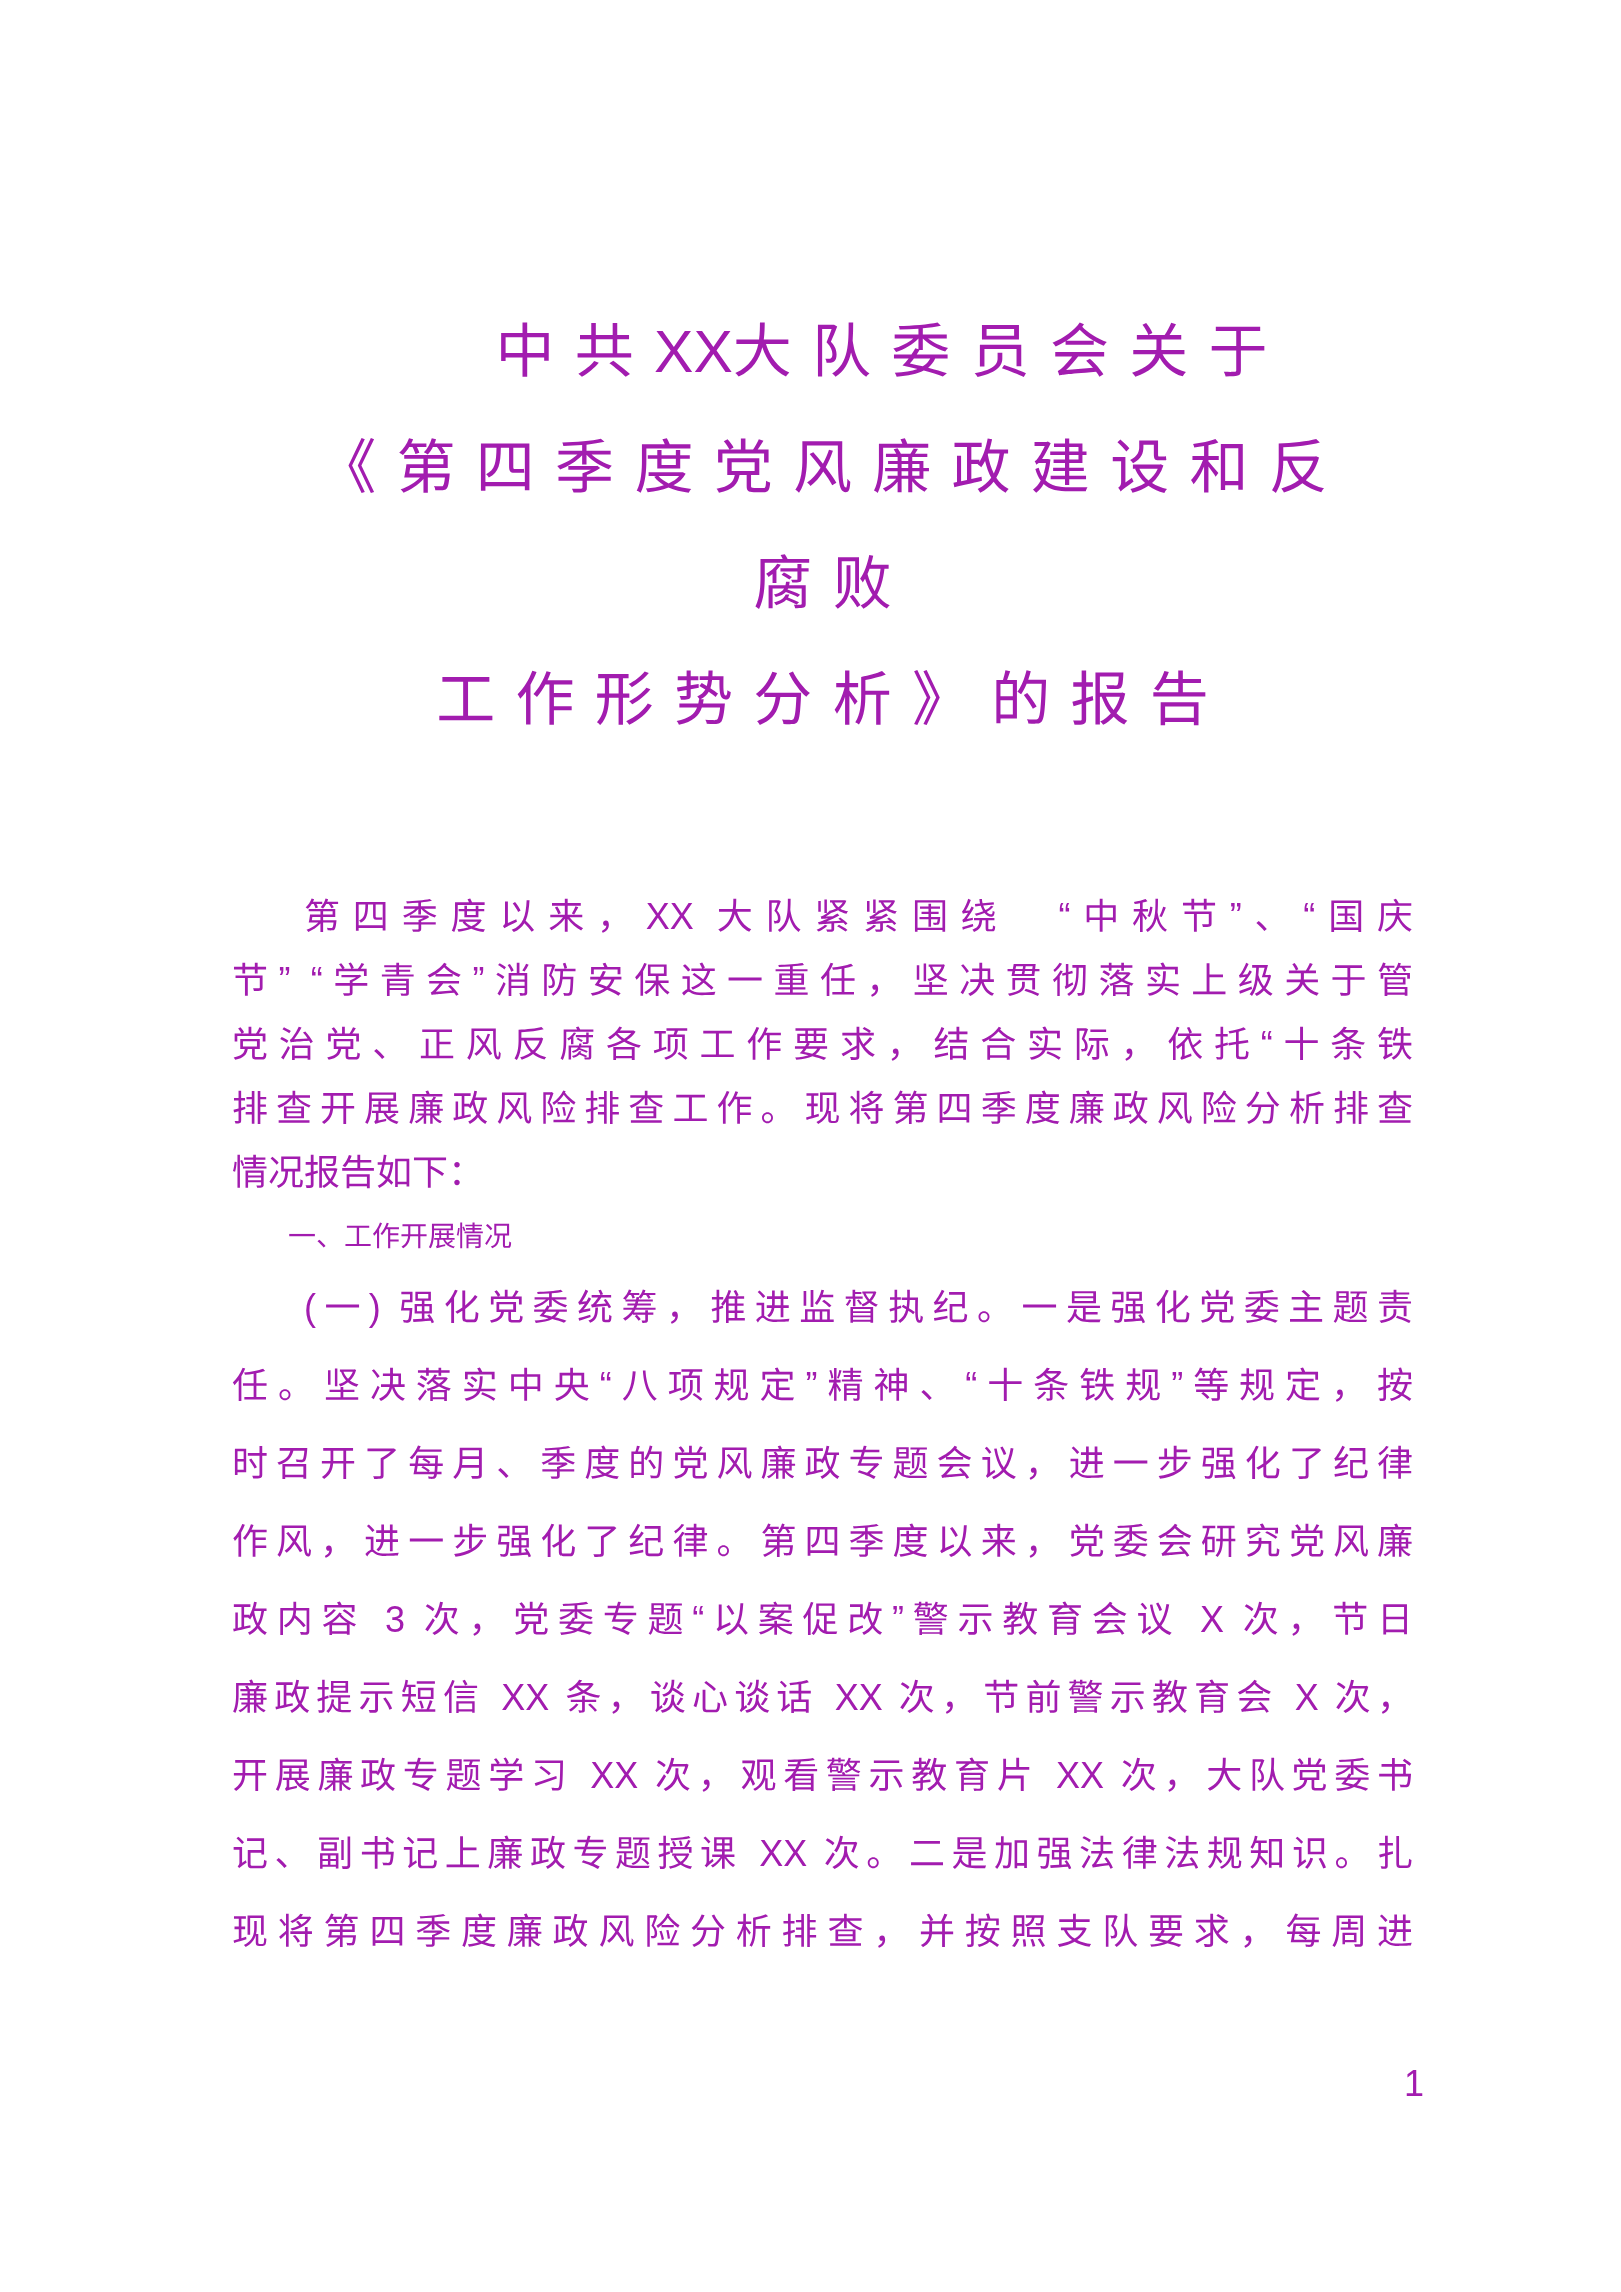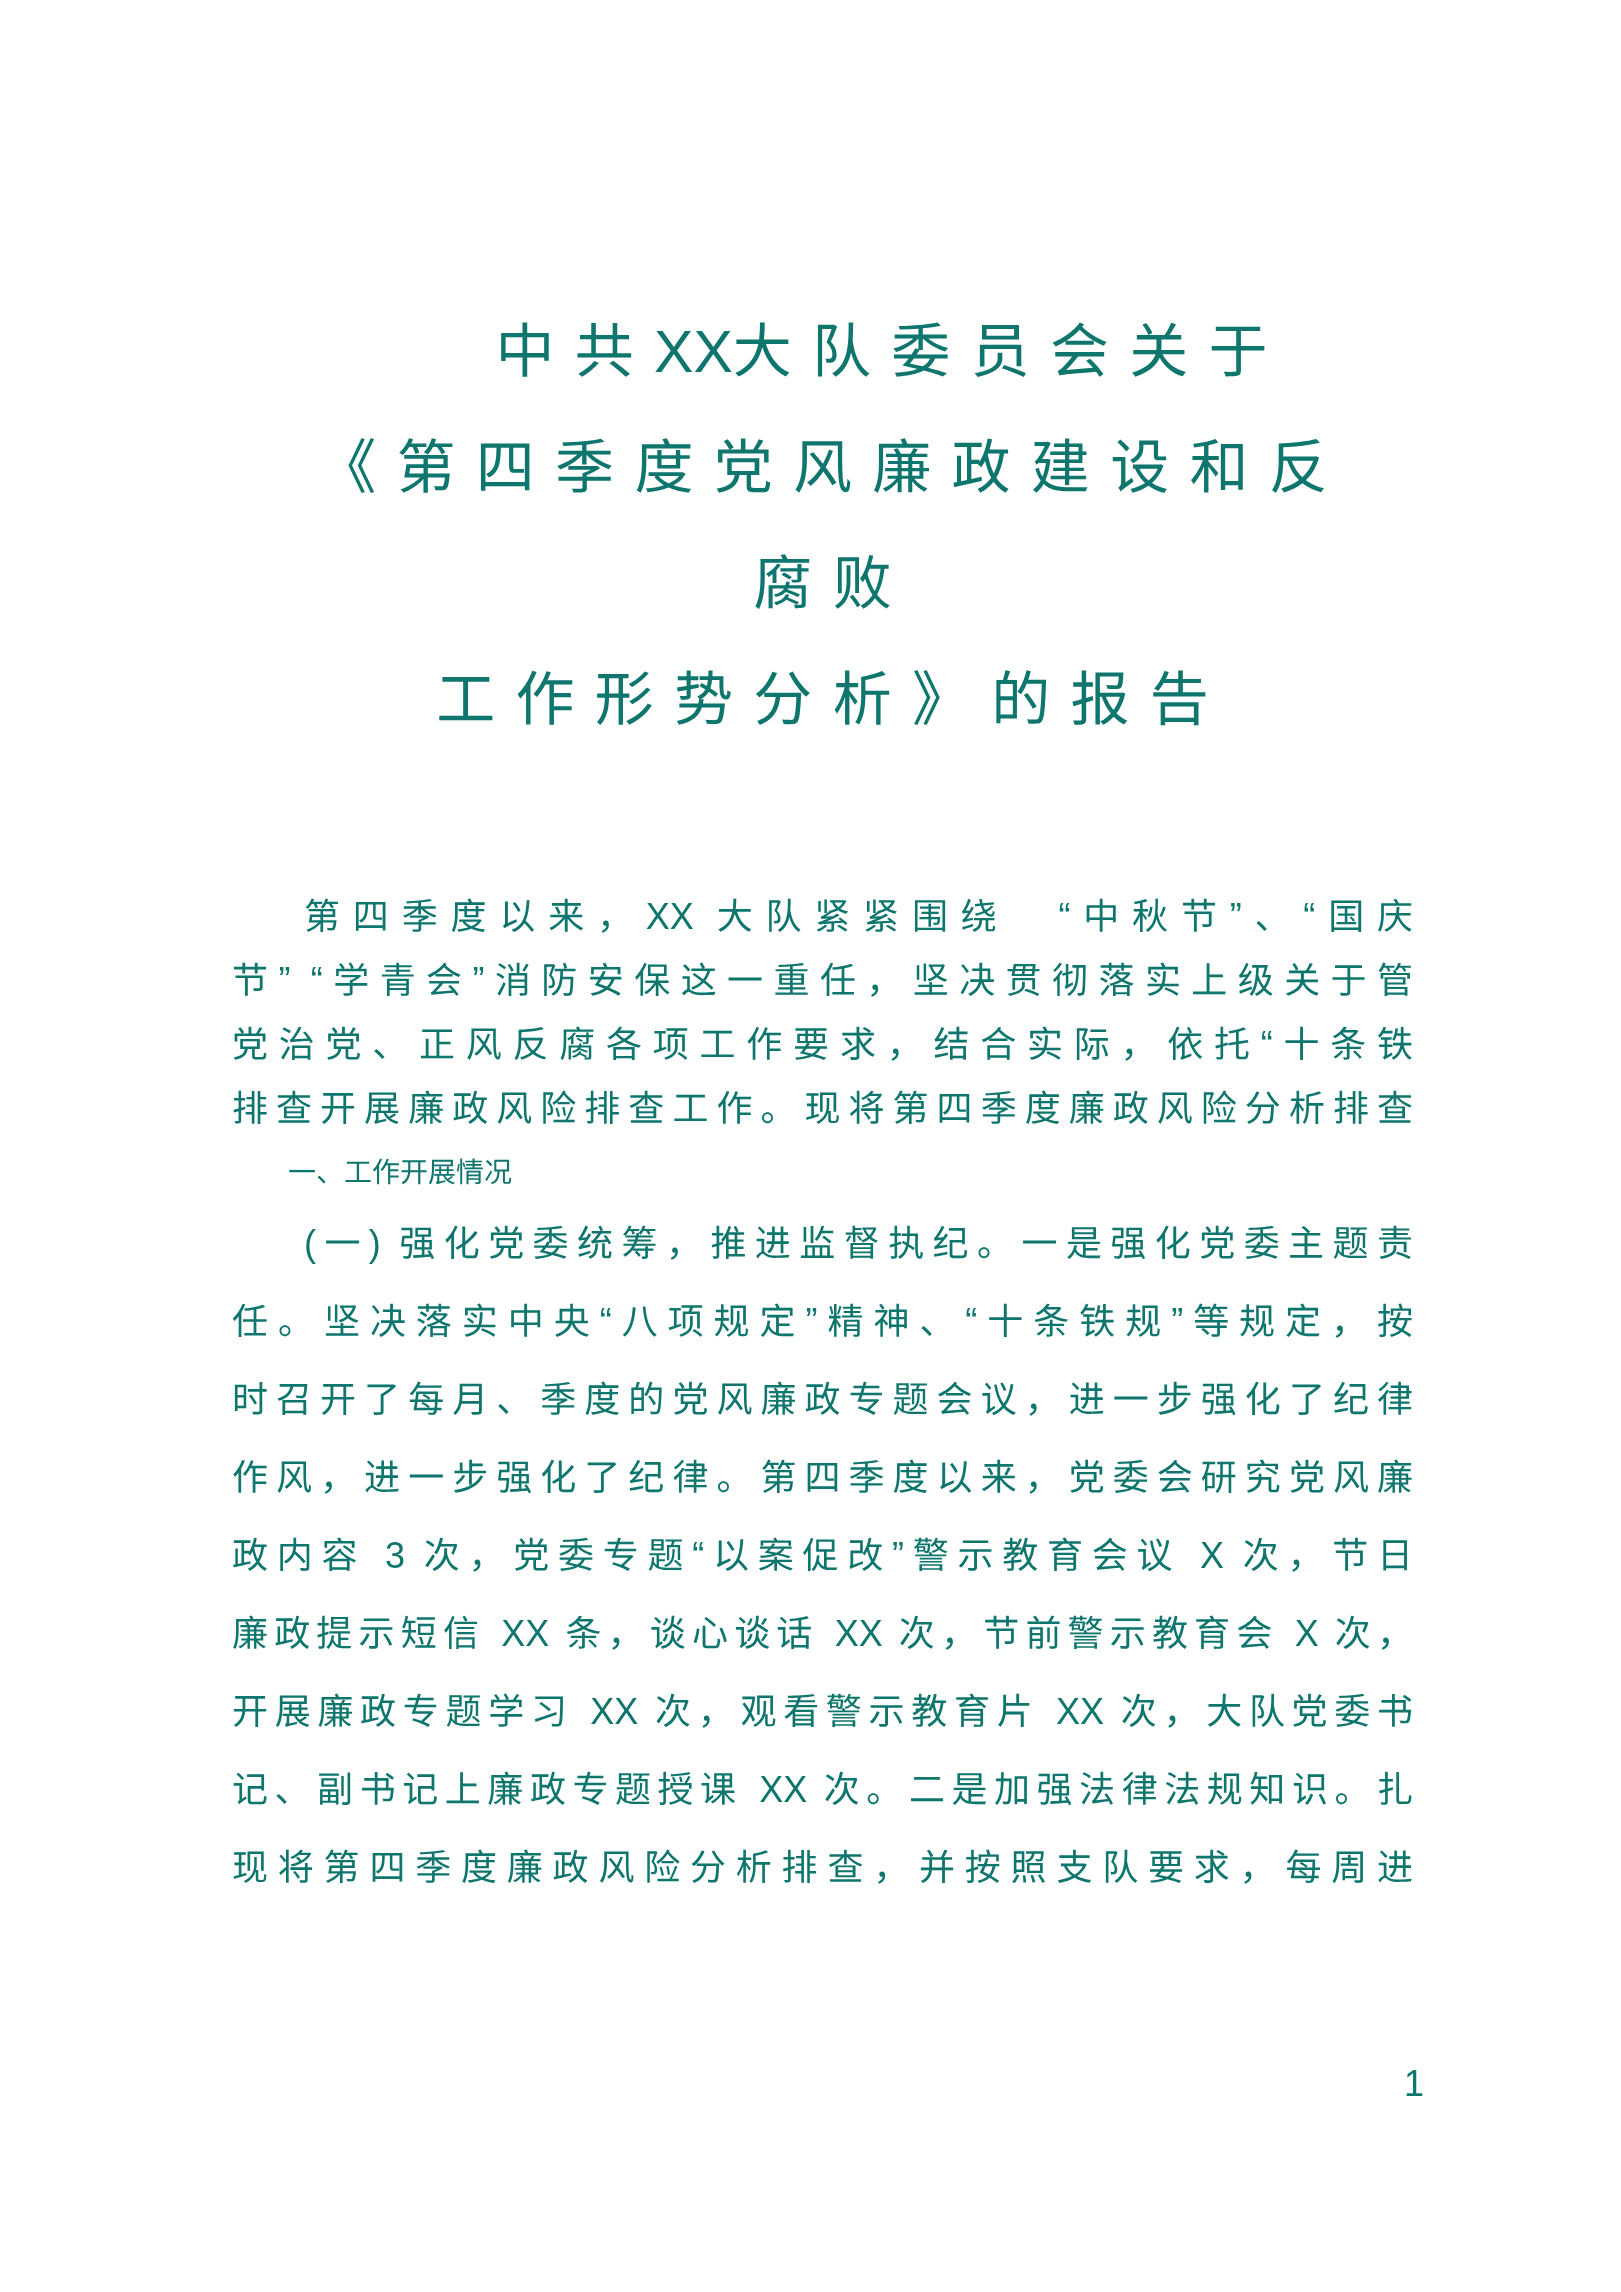--- a/index.html
+++ b/index.html
@@ -5,21 +5,21 @@
   html, body {
     margin: 0;
     padding: 0;
     background: #ffffff;
   }
   .page {
     position: relative;
     width: 1621px;
     height: 2293px;
     background: #ffffff;
-    color: #0f766e;
+    color: #a21caf;
     font-family: "Liberation Sans", sans-serif;
     overflow: hidden;
   }
   .content {
     margin-left: 232px;
     width: 1181px;
   }
   
   .title {
     padding-top: 294px;
@@ -82,20 +82,21 @@
         <div class="line">《 第 四 季 度 党 风 廉 政 建 设 和 反</div>
         <div class="line">腐 败</div>
         <div class="line last">工 作 形 势 分 析 》 的 报 告</div>
       </div>
 
     <div class="para intro" data-last-align="left">
         <div class="line first">第四季度以来，XX 大队紧紧围绕　“中秋节”、“国庆</div>
         <div class="line">节” “学青会”消防安保这一重任，坚决贯彻落实上级关于管</div>
         <div class="line">党治党、正风反腐各项工作要求，结合实际，依托“十条铁</div>
         <div class="line">排查开展廉政风险排查工作。现将第四季度廉政风险分析排查</div>
+        <div class="line last">情况报告如下：</div>
       </div>
 
     <div class="heading">一、工作开展情况</div>
 
     <div class="para sect" data-last-align="justify">
         <div class="line first">(一) 强化党委统筹，推进监督执纪。一是强化党委主题责</div>
         <div class="line">任。坚决落实中央“八项规定”精神、“十条铁规”等规定，按</div>
         <div class="line">时召开了每月、季度的党风廉政专题会议，进一步强化了纪律</div>
         <div class="line">作风，进一步强化了纪律。第四季度以来，党委会研究党风廉</div>
         <div class="line">政内容 3 次，党委专题“以案促改”警示教育会议 X 次，节日</div>

